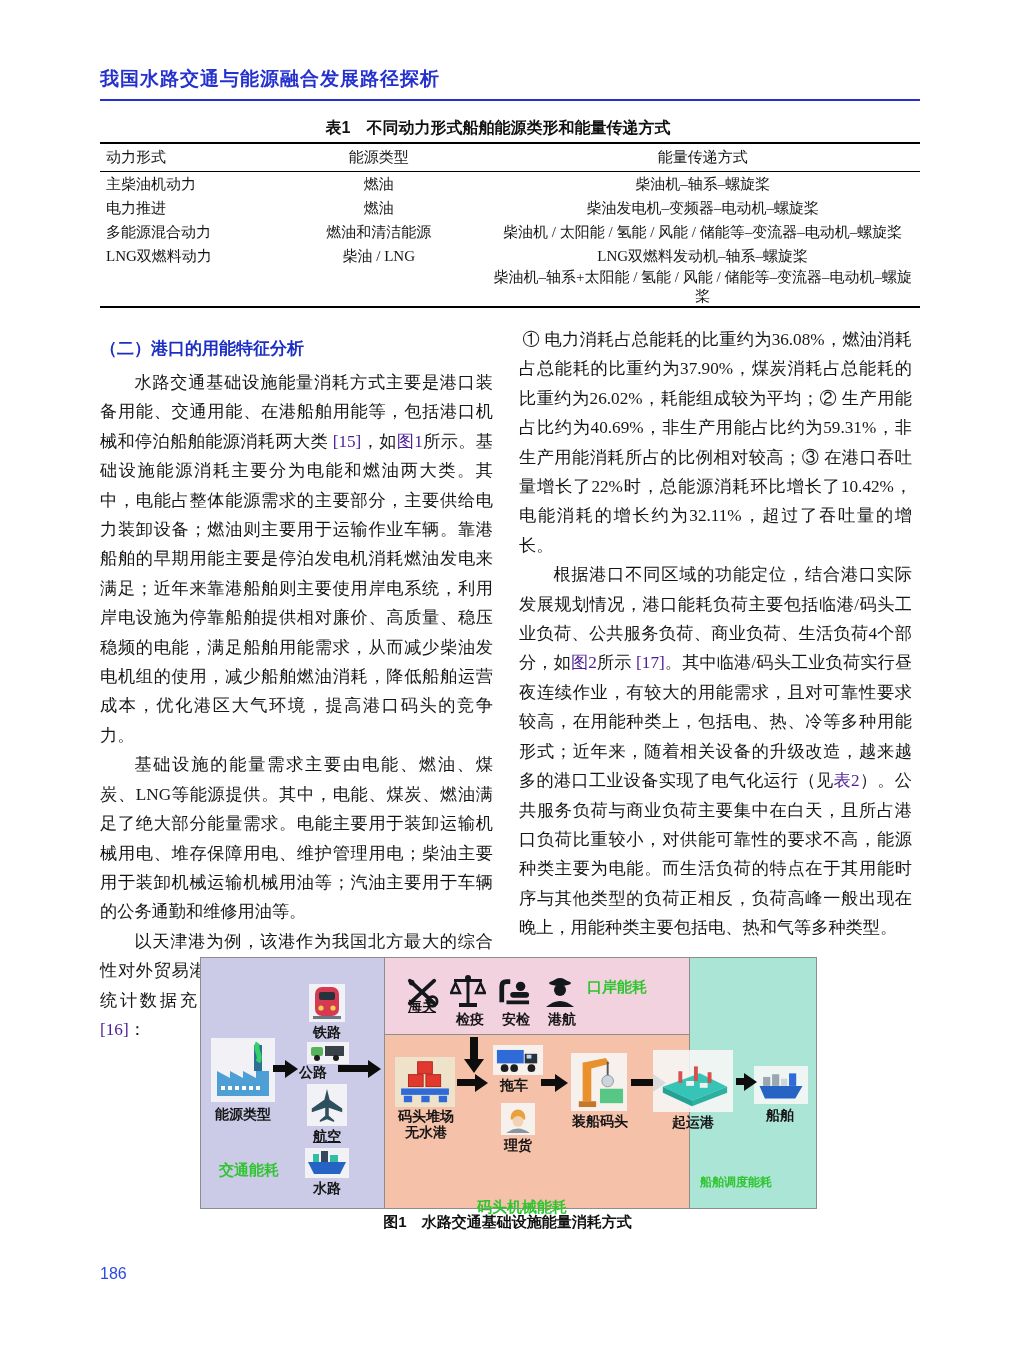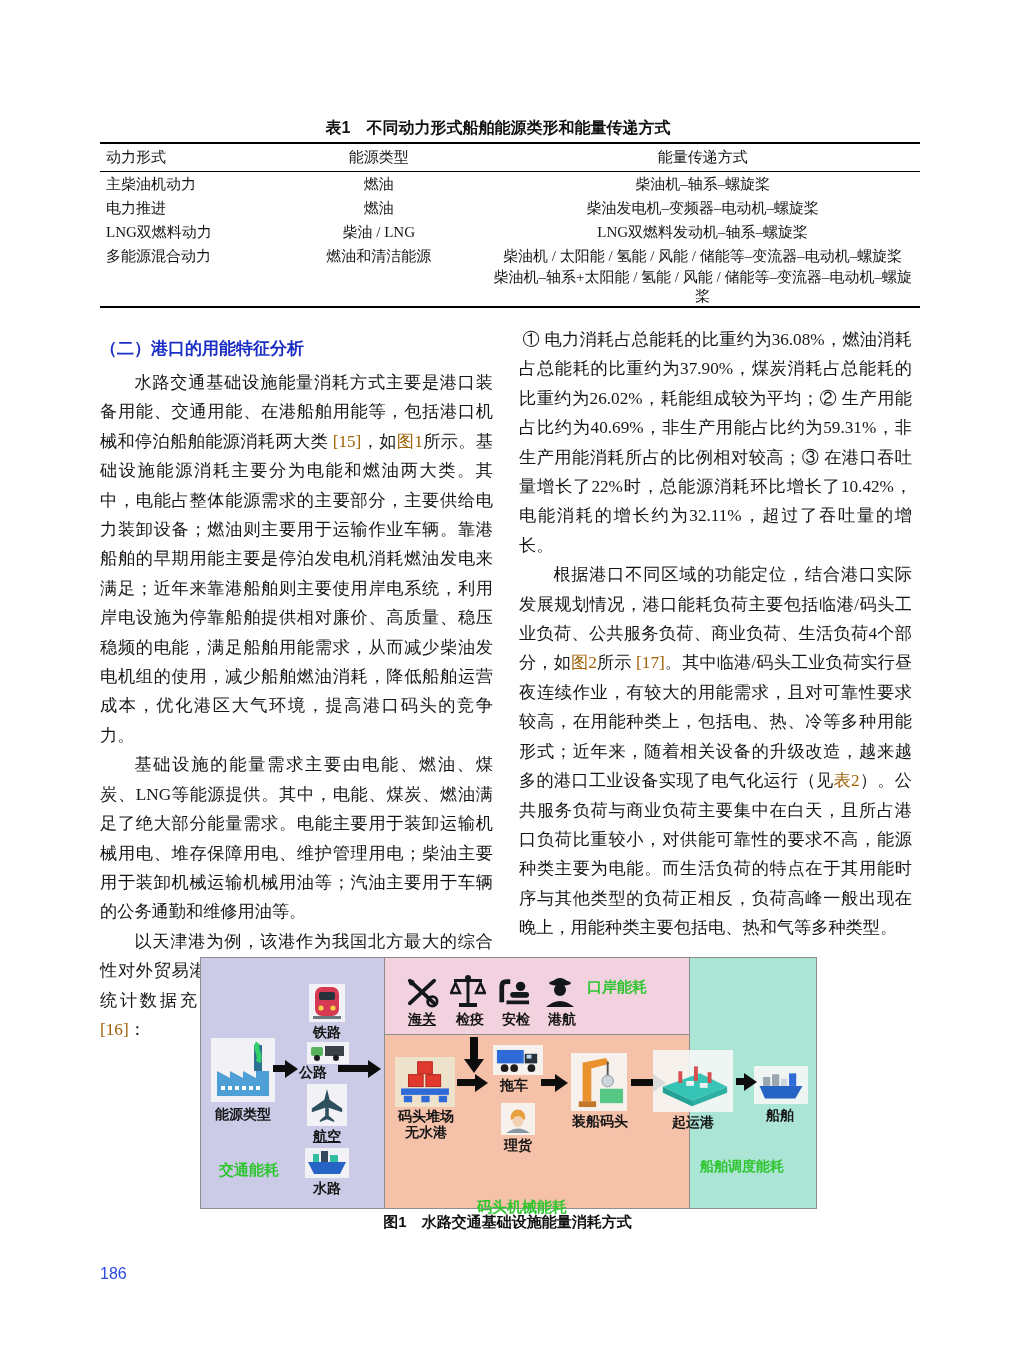--- a/index.html
+++ b/index.html
@@ -35,21 +35,21 @@
   .col { position:absolute; top:325px; width:393px; text-align:justify;
          font-size:17.2px; line-height:29.4px; }
   .col-left  { left:100px; }
   .col-right { left:519px; }
   .col h3 {
     margin:11px 0 7px 0; font-family:"Liberation Sans","DejaVu Sans",sans-serif;
     font-size:17px; line-height:25px; font-weight:bold; color:#1c2fc4;
   }
   .col p { margin:0; text-indent:2em; }
   .col p.no-indent { text-indent:0.2em; }
-  .ref-link { color:#a16207;margin-top:19px; }
+  .ref-link { color:#4c1d95;margin-top:19px; }
   
   .figure {
     position:absolute; left:200px; top:957px; width:615px; height:250px;
     border:1px solid #8d8d8d; font-family:"Liberation Sans","DejaVu Sans",sans-serif;
   }
   .panel { position:absolute; top:0; height:250px; box-sizing:border-box; }
   .p-transport { left:0; width:184px; background:#cbcbe8; border-right:1px solid #8d8d8d; }
   .p-entry { left:184px; top:0; width:304px; height:77px; background:#f2d2de; border-bottom:1px solid #8d8d8d; }
   .p-dock  { left:184px; top:77px; width:304px; height:173px; background:#f6c1a9; }
   .p-vessel{ left:488px; width:127px; background:#abe5d6; border-left:1px solid #8d8d8d; }
@@ -75,20 +75,23 @@
     position:absolute; left:100px; top:1265px;
     font-family:"Liberation Sans","DejaVu Sans",sans-serif;
     font-size:16px; color:#2d4ae0;
   }
 </style>
 </head>
 <body>
 
 <div class="page">
 
+  <div class="running-head">
+    <span>我国水路交通与能源融合发展路径探析</span>
+  </div>
 
   <div class="table-caption">表1　不同动力形式船舶能源类形和能量传递方式</div>
 
   <table class="t1">
     <thead>
       <tr>
         <th class="c1">动力形式</th>
         <th class="c2">能源类型</th>
         <th class="c3">能量传递方式</th>
       </tr>
@@ -98,28 +101,28 @@
         <td class="c1">主柴油机动力</td>
         <td class="c2">燃油</td>
         <td class="c3">柴油机–轴系–螺旋桨</td>
       </tr>
       <tr>
         <td class="c1">电力推进</td>
         <td class="c2">燃油</td>
         <td class="c3">柴油发电机–变频器–电动机–螺旋桨</td>
       </tr>
       <tr>
+        <td class="c1">多能源混合动力</td>
+        <td class="c2">燃油和清洁能源</td>
+        <td class="c3">柴油机 / 太阳能 / 氢能 / 风能 / 储能等–变流器–电动机–螺旋桨</td>
+      </tr>
+      <tr>
         <td class="c1">LNG双燃料动力</td>
         <td class="c2">柴油 / LNG</td>
         <td class="c3">LNG双燃料发动机–轴系–螺旋桨</td>
-      </tr>
-      <tr>
-        <td class="c1">多能源混合动力</td>
-        <td class="c2">燃油和清洁能源</td>
-        <td class="c3">柴油机 / 太阳能 / 氢能 / 风能 / 储能等–变流器–电动机–螺旋桨</td>
       </tr>
       <tr>
         <td class="c1"></td>
         <td class="c2"></td>
         <td class="c3">柴油机–轴系+太阳能 / 氢能 / 风能 / 储能等–变流器–电动机–螺旋桨</td>
       </tr>
     </tbody>
   </table>
 
   <div class="col col-left">
@@ -202,21 +205,21 @@
       <div class="tile tile-bare" style="left:18px;top:16px;width:38px;height:36px;">
         <svg width="34" height="32" viewBox="0 0 36 34">
           <g stroke="#14181c" stroke-width="4" stroke-linecap="round">
             <line x1="5" y1="5" x2="31" y2="29"></line>
               <line x1="31" y1="5" x2="5" y2="29"></line>
           </g>
           <circle cx="29" cy="27" r="5" fill="none" stroke="#14181c" stroke-width="3"></circle>
           <circle cx="7" cy="7" r="3" fill="#14181c"></circle>
         </svg>
       </div>
-      <div class="fig-label big" style="left:11px;top:53px;width:52px;text-decoration:underline;">海关</div>
+      <div class="fig-label big" style="left:11px;top:40px;width:52px;text-decoration:underline;">海关</div>
 
       <div class="tile tile-bare" style="left:64px;top:14px;width:38px;height:38px;">
         <svg width="36" height="34" viewBox="0 0 36 34">
           <circle cx="18" cy="4" r="3" fill="#14181c"></circle>
           <rect x="16.5" y="3" width="3" height="26" fill="#14181c"></rect>
           <rect x="4" y="5" width="28" height="3" fill="#14181c"></rect>
           <polygon points="5.5,9 1,19 10,19" fill="none" stroke="#14181c" stroke-width="2.4"></polygon>
           <polygon points="30.5,9 26,19 35,19" fill="none" stroke="#14181c" stroke-width="2.4"></polygon>
           <rect x="9" y="29" width="18" height="4" fill="#14181c"></rect>
         </svg>
@@ -309,21 +312,21 @@
       <div class="tile" style="left:64px;top:108px;width:54px;height:38px;">
         <svg width="50" height="34" viewBox="0 0 52 38">
           <rect x="6" y="10" width="8" height="10" fill="#9aa7b0"></rect>
           <rect x="16" y="7" width="8" height="13" fill="#9aa7b0"></rect>
           <rect x="26" y="12" width="7" height="8" fill="#cfd6db"></rect>
           <rect x="35" y="6" width="8" height="14" fill="#2f6bd8"></rect>
           <polygon points="2,20 50,20 42,34 8,34" fill="#2563c4"></polygon>
         </svg>
       </div>
       <div class="fig-label big" style="left:58px;top:149px;width:64px;">船舶</div>
-      <div class="zone-label" style="left:10px;top:200px;width:110px;font-size:14px;">船舶调度能耗</div>
+      <div class="zone-label" style="left:10px;top:216px;width:110px;font-size:12px;">船舶调度能耗</div>
     </div>
 
     <div class="tile" style="left:452px;top:92px;width:80px;height:62px;">
       <svg width="76" height="56" viewBox="0 0 78 56">
         <polygon points="8,34 46,20 74,34 38,48" fill="#35c4b5"></polygon>
         <polygon points="8,34 38,48 38,54 8,40" fill="#23a295"></polygon>
         <polygon points="74,34 38,48 38,54 74,40" fill="#2bb0a2"></polygon>
         <rect x="24" y="18" width="4" height="12" fill="#d94f4f"></rect>
         <rect x="40" y="13" width="4" height="15" fill="#d94f4f"></rect>
         <rect x="54" y="19" width="4" height="11" fill="#d94f4f"></rect>

